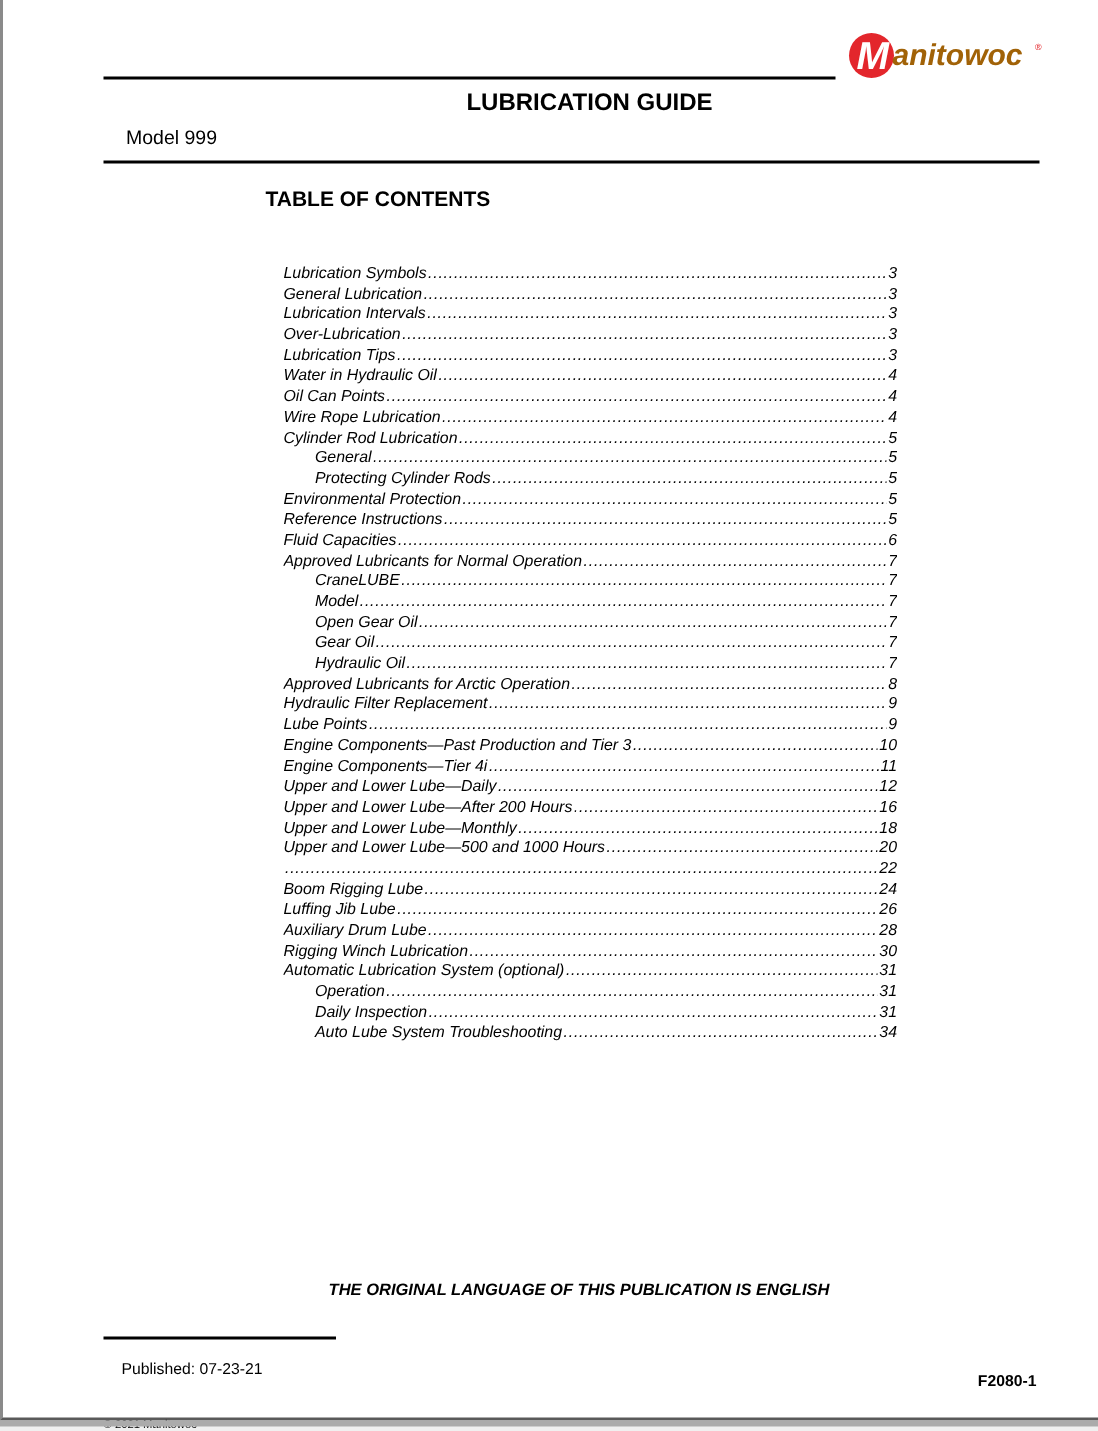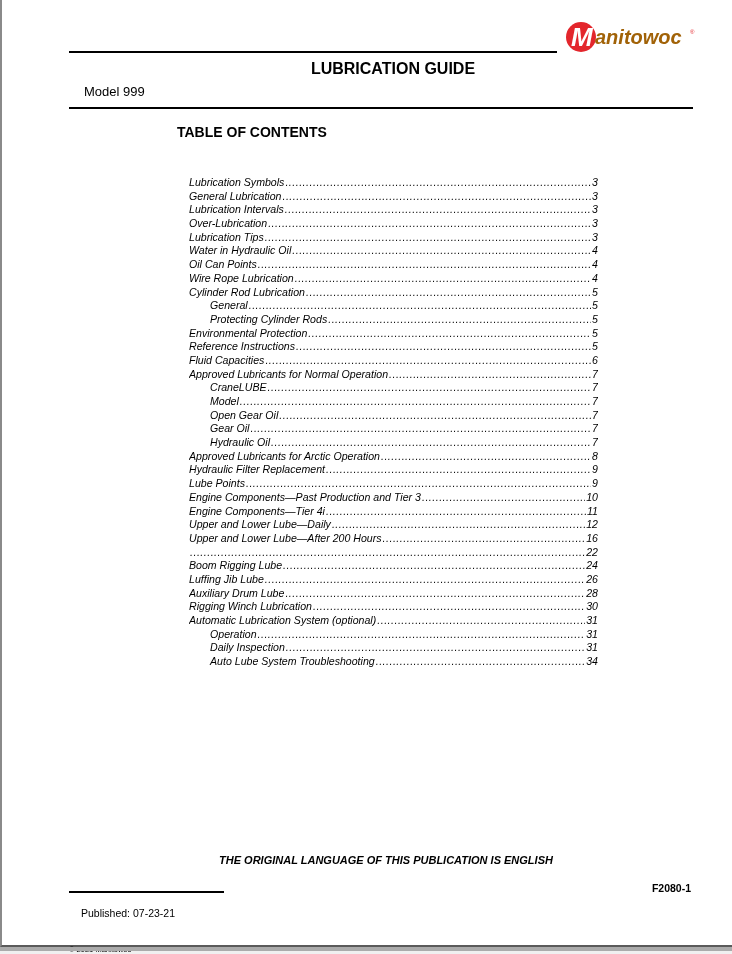--- a/index.html
+++ b/index.html
@@ -87,21 +87,21 @@
       text-align: center; font-weight: bold; font-style: italic; font-size: 11px;
       padding-left: 10px; box-sizing: border-box;
     }
     .copyright {
       position: absolute; left: 67px; top: 945px; font-size: 7.5px;
     }
     .published {
       position: absolute; left: 79px; top: 907px; font-size: 10.5px;
     }
     .doc-code {
-      position: absolute; right: 41px; top: 882px; font-size: 10.5px; font-weight: bold;
+      position: absolute; right: 41px; top: 915px; font-size: 10.5px; font-weight: bold;
     }
   </style>
 </head>
 <body>
 
 <div class="page">
   <div class="rule rule-top"></div>
 
   <div class="logo">
     <div class="logo-circle"></div>
@@ -246,20 +246,30 @@
         <span class="label">Upper and Lower Lube—Daily</span>
         <span class="leader"></span>
         <span class="page-num">12</span>
       </li>
       <li class="">
         <span class="label">Upper and Lower Lube—After 200 Hours</span>
         <span class="leader"></span>
         <span class="page-num">16</span>
       </li>
       <li class="">
+        <span class="label">Upper and Lower Lube—Monthly</span>
+        <span class="leader"></span>
+        <span class="page-num">18</span>
+      </li>
+      <li class="">
+        <span class="label">Upper and Lower Lube—500 and 1000 Hours</span>
+        <span class="leader"></span>
+        <span class="page-num">20</span>
+      </li>
+      <li class="">
         <span class="leader"></span>
         <span class="page-num">22</span>
       </li>
       <li class="">
         <span class="label">Boom Rigging Lube</span>
         <span class="leader"></span>
         <span class="page-num">24</span>
       </li>
       <li class="">
         <span class="label">Luffing Jib Lube</span>

